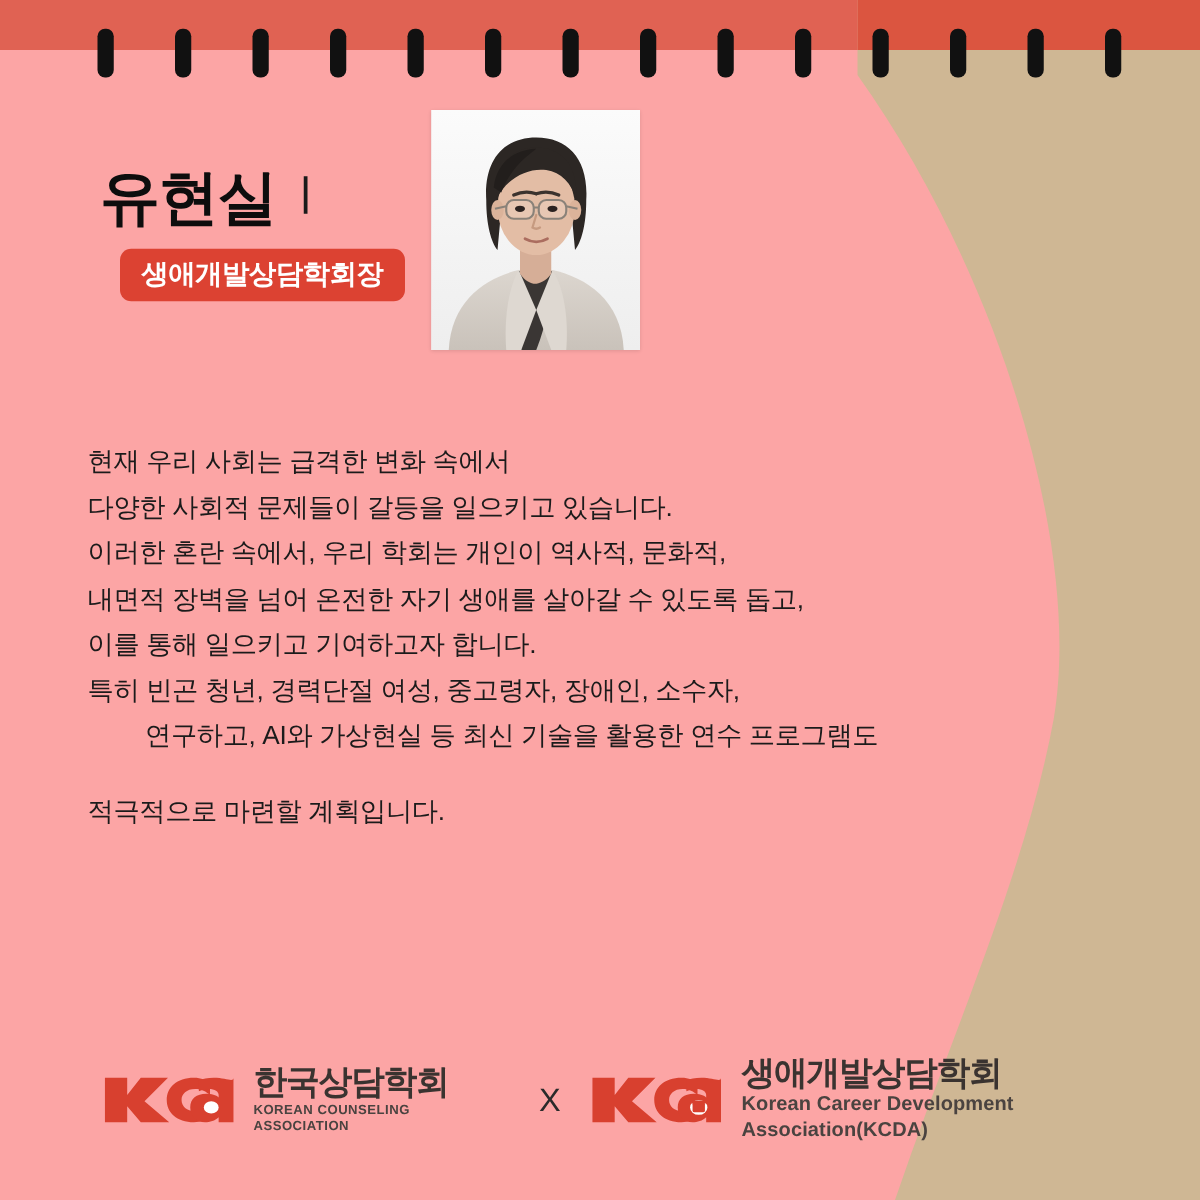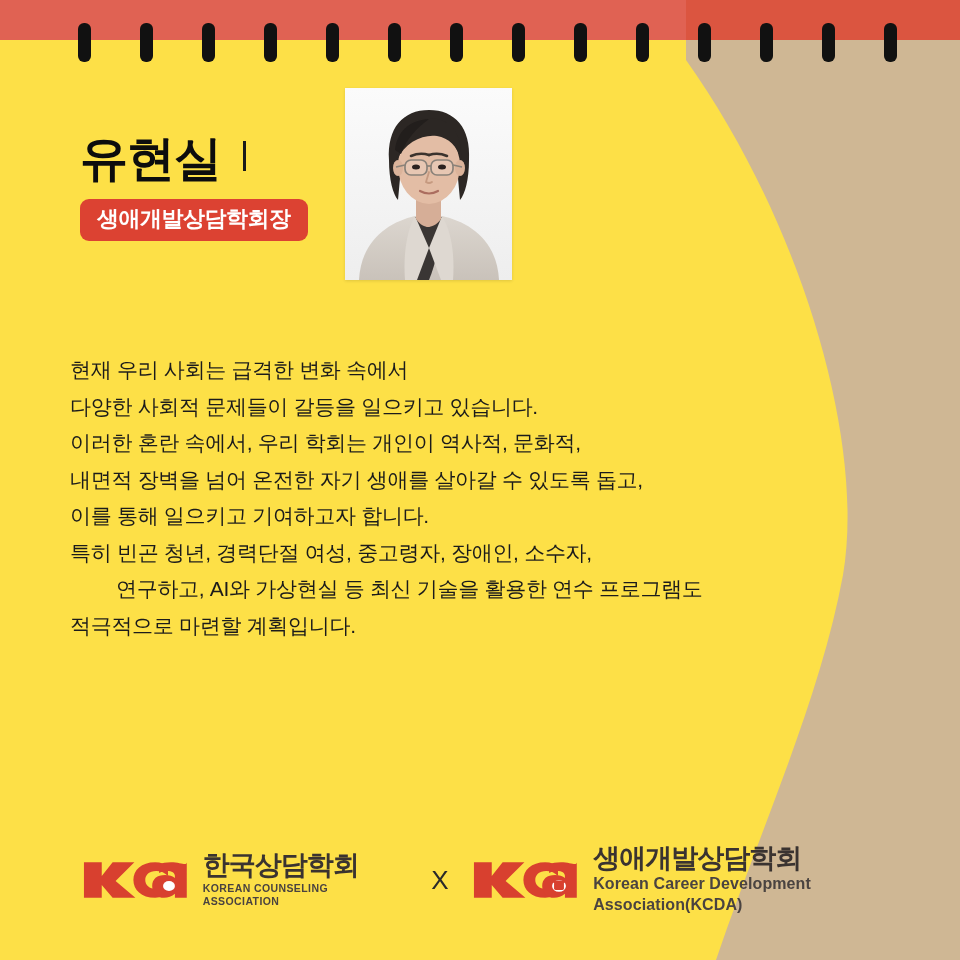--- a/index.html
+++ b/index.html
@@ -8,21 +8,21 @@
     background: #ffffff;
   }
   body {
     font-family: "Liberation Sans", "DejaVu Sans", sans-serif;
   }
   #card {
     position: relative;
     width: 960px;
     height: 960px;
     overflow: hidden;
-    background: #fde047;
+    background: #fca5a5;
   }
 
   
   .bg-layer {
     position: absolute;
     inset: 0;
     width: 960px;
     height: 960px;
   }
 
@@ -229,21 +229,21 @@
       <div class="binder-mark" style="left: 822px; background: rgb(17, 17, 17);"></div>
       <div class="binder-mark" style="left: 884px; background: rgb(17, 17, 17);"></div>
     </div>
 
   <div class="header">
 
     <div class="name-block">
       <span class="person-name">유현실</span>
       <span class="name-divider"></span>
       <br>
-      <span class="role-badge" style="background: rgb(220, 66, 50);">생애개발상담학회장</span>
+      <span class="role-badge" style="background: rgb(220, 66, 50); margin-left: 16px;">생애개발상담학회장</span>
     </div>
 
     <div class="portrait">
       <svg width="167" height="192" viewBox="0 0 167 192">
         <defs>
           <linearGradient id="bgGrad" x1="0" y1="0" x2="0" y2="1">
             <stop offset="0%" stop-color="#fbfbfb"></stop>
             <stop offset="100%" stop-color="#eeeeee"></stop>
           </linearGradient>
           <linearGradient id="jacketGrad" x1="0" y1="0" x2="0" y2="1">
@@ -297,21 +297,21 @@
   </div>
 
   <div class="body-copy" id="body-copy">
       <div class="body-line" style="color: rgb(27, 27, 27);">현재 우리 사회는 급격한 변화 속에서</div>
       <div class="body-line" style="color: rgb(27, 27, 27);">다양한 사회적 문제들이 갈등을 일으키고 있습니다.</div>
       <div class="body-line" style="color: rgb(27, 27, 27);">이러한 혼란 속에서, 우리 학회는 개인이 역사적, 문화적,</div>
       <div class="body-line" style="color: rgb(27, 27, 27);">내면적 장벽을 넘어 온전한 자기 생애를 살아갈 수 있도록 돕고,</div>
       <div class="body-line" style="color: rgb(27, 27, 27);">이를 통해 일으키고 기여하고자 합니다.</div>
       <div class="body-line" style="color: rgb(27, 27, 27);">특히 빈곤 청년, 경력단절 여성, 중고령자, 장애인, 소수자,</div>
       <div class="body-line" style="color: rgb(27, 27, 27); margin-left: 46px;">연구하고,  AI와 가상현실 등 최신 기술을 활용한 연수 프로그램도</div>
-      <div class="body-line" style="color: rgb(27, 27, 27);">적극적으로 마련할 계획입니다.</div>
+      <div class="body-line" style="color: rgb(27, 27, 27); margin-top: 24px;">적극적으로 마련할 계획입니다.</div>
     </div>
 
   <div class="footer">
     <div class="logo-row">
 
       <div class="logo">
         <svg class="logo-mark" width="112" height="44" viewBox="0 0 112 44">
           <path d="M4,4 L22,4 L22,18 L33,4 L55,4 L36,23 L56,40 L33,40 L22,27 L22,40 L4,40 Z" fill="#d8402f"></path>
           <path d="M76,4 C62,4 54,12 54,22 C54,32 62,40 76,40 C82,40 86,38 89,36 L89,26 C86,29 82,31 77,31 C70,31 66,27 66,22 C66,17 70,13 77,13 C82,13 86,15 89,18 L89,8 C86,6 82,4 76,4 Z" fill="#d8402f"></path>
           <path d="M108,4 L108,40 L96,40 L96,36 C93,39 89,40 85,40 C78,40 73,35 73,28 C73,21 78,17 86,17 C90,17 94,18 96,20 L96,18 C96,15 93,13 88,13 C85,13 82,14 80,15 L80,6 C83,5 87,4 92,4 C102,4 108,8 108,4 Z" fill="#d8402f"></path>

